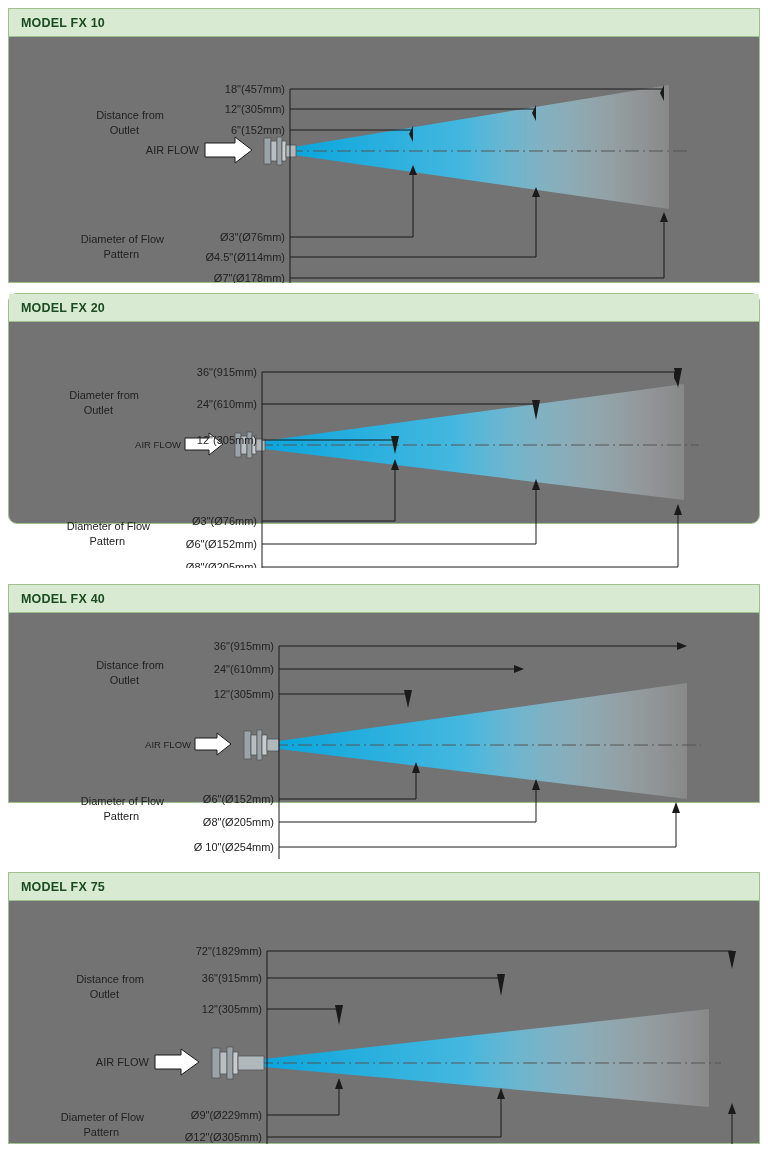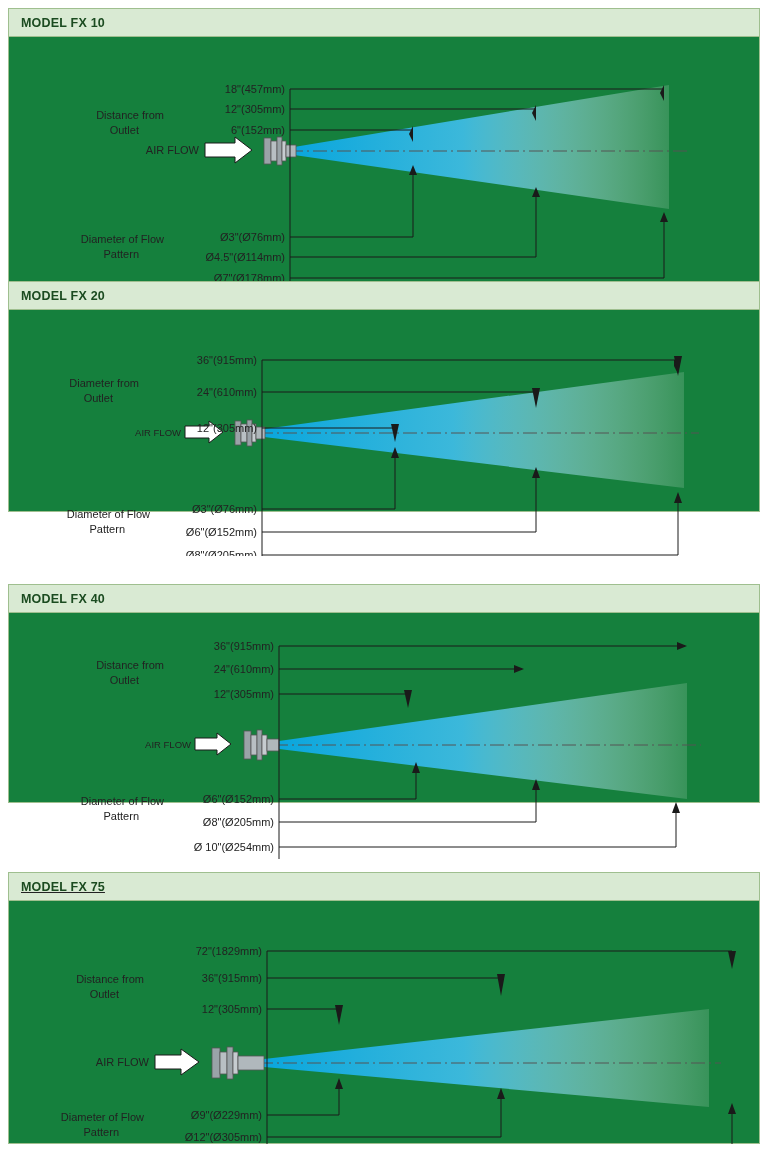--- a/index.html
+++ b/index.html
@@ -8,21 +8,21 @@
     background:#ffffff;
     font-family:"Liberation Sans", sans-serif;
     color:#222;
     overflow:hidden;
   }
   .page{width:768px;height:1152px;position:relative;padding:0;box-sizing:border-box;}
   .panel{
     position:absolute;left:8px;width:752px;
     border:1px solid #9fbf8f;
     box-sizing:border-box;
-    background:#15803d;
+    background:#737373;
   }
   .panel-header{
     height:28px;
     background:#d9ead3;
     border-bottom:1px solid #9fbf8f;
     display:flex;align-items:center;
     padding-left:12px;
     box-sizing:border-box;
   }
   .panel-title{
@@ -100,21 +100,21 @@
           <polygon points="651,185 659,185 655,175" fill="#1a1a1a" stroke="none"></polygon>
         </g>
 
         <text class="lbl" x="276" y="204" text-anchor="end">Ø3"(Ø76mm)</text>
         <text class="lbl" x="276" y="224" text-anchor="end">Ø4.5"(Ø114mm)</text>
         <text class="lbl" x="276" y="245" text-anchor="end">Ø7"(Ø178mm)</text>
       </svg>
     </div>
   </div>
 
-  <div class="panel" style="top:281px;height:231px;">
+  <div class="panel" style="top:293px;height:231px;border-radius:9px;">
     <div class="panel-header">
       <span class="panel-title">MODEL FX 20</span>
     </div>
     <div class="panel-body" style="height:246px;">
       <svg width="750" height="246" viewBox="0 0 750 246">
         <defs>
           <linearGradient id="plume2" x1="0" y1="0" x2="1" y2="0">
             <stop offset="0%" stop-color="#0aa6dd" stop-opacity="1"></stop>
             <stop offset="45%" stop-color="#3fbde8" stop-opacity="0.92"></stop>
             <stop offset="100%" stop-color="#ffffff" stop-opacity="0.15"></stop>
@@ -227,21 +227,21 @@
           <polygon points="663,200 671,200 667,189" fill="#1a1a1a" stroke="none"></polygon>
         </g>
 
         <text class="lbl" x="265" y="190" text-anchor="end">Ø6"(Ø152mm)</text>
         <text class="lbl" x="265" y="213" text-anchor="end">Ø8"(Ø205mm)</text>
         <text class="lbl" x="265" y="238" text-anchor="end">Ø 10"(Ø254mm)</text>
       </svg>
     </div>
   </div>
 
-  <div class="panel" style="top:872px;height:272px;text-decoration:underline;">
+  <div class="panel" style="top:872px;height:272px;">
     <div class="panel-header">
       <span class="panel-title">MODEL FX 75</span>
     </div>
     <div class="panel-body" style="height:243px;">
       <svg width="750" height="243" viewBox="0 0 750 243">
         <defs>
           <linearGradient id="plume4" x1="0" y1="0" x2="1" y2="0">
             <stop offset="0%" stop-color="#0aa6dd" stop-opacity="1"></stop>
             <stop offset="45%" stop-color="#3fbde8" stop-opacity="0.92"></stop>
             <stop offset="100%" stop-color="#ffffff" stop-opacity="0.15"></stop>

